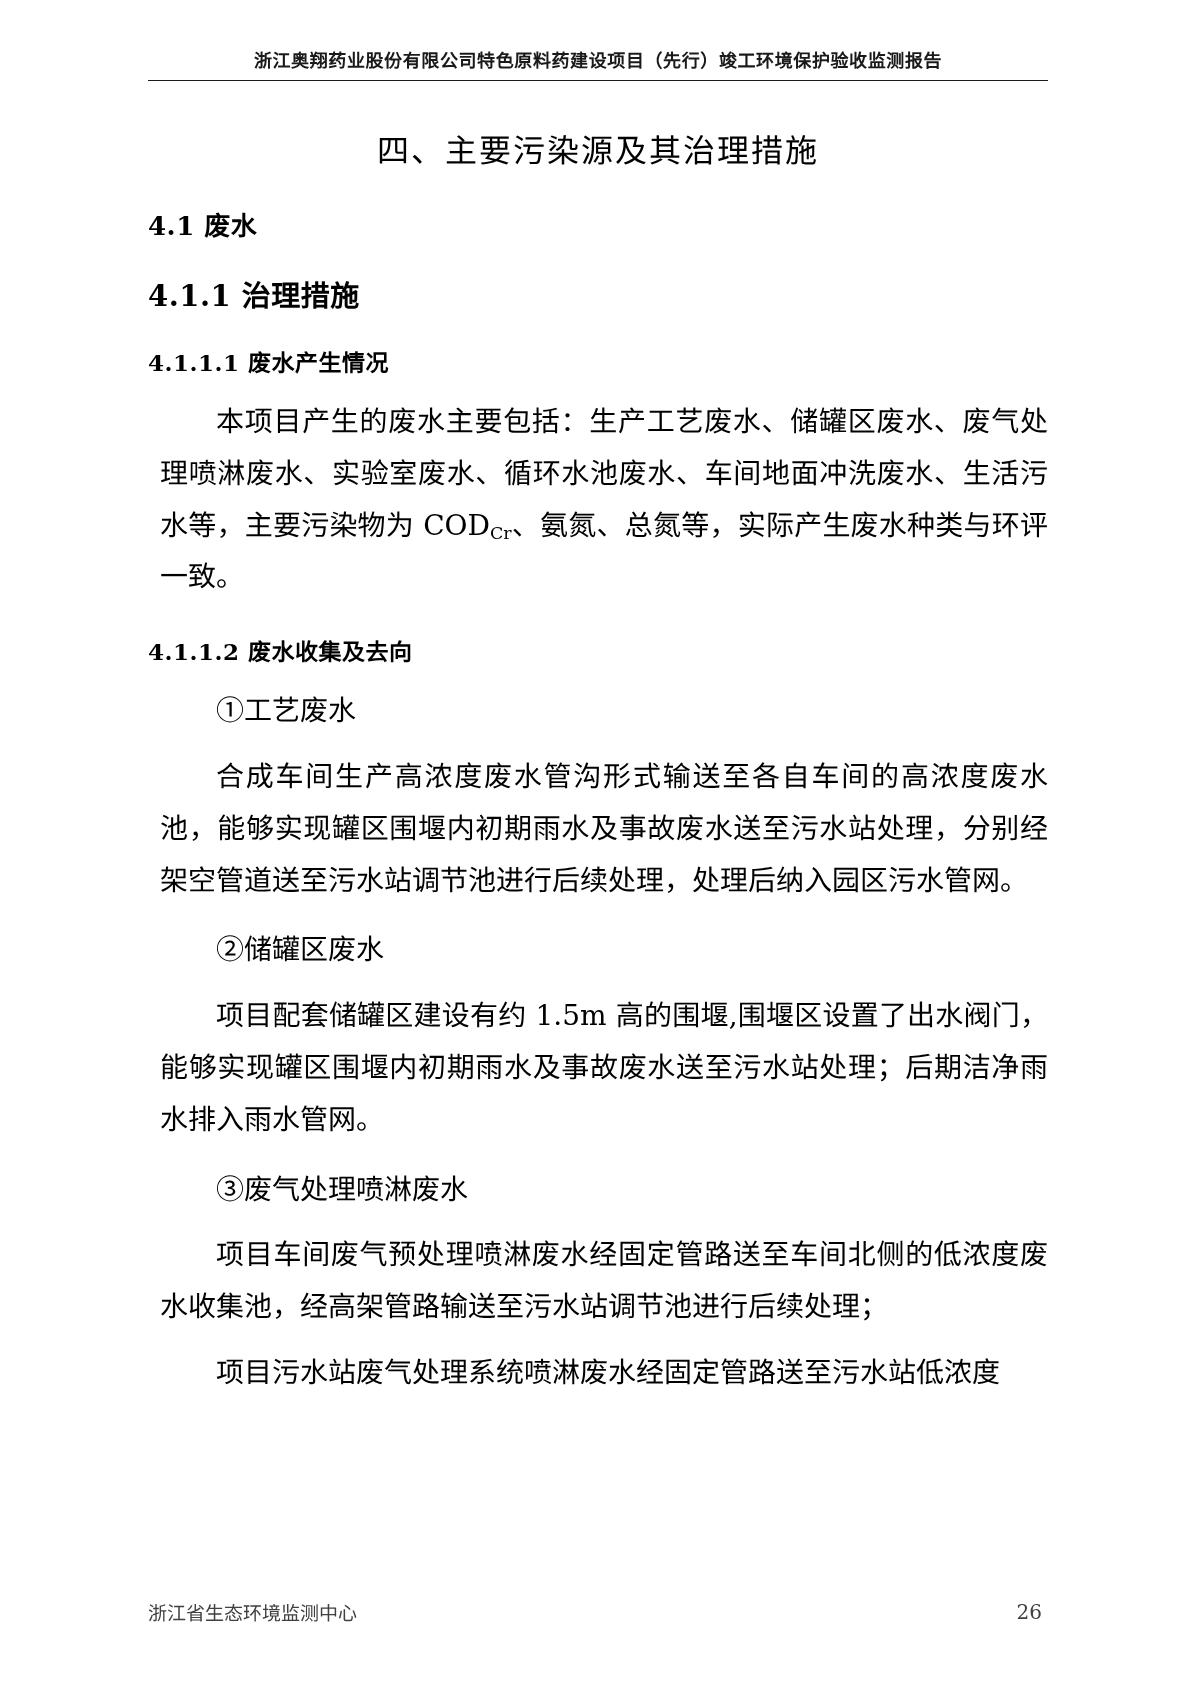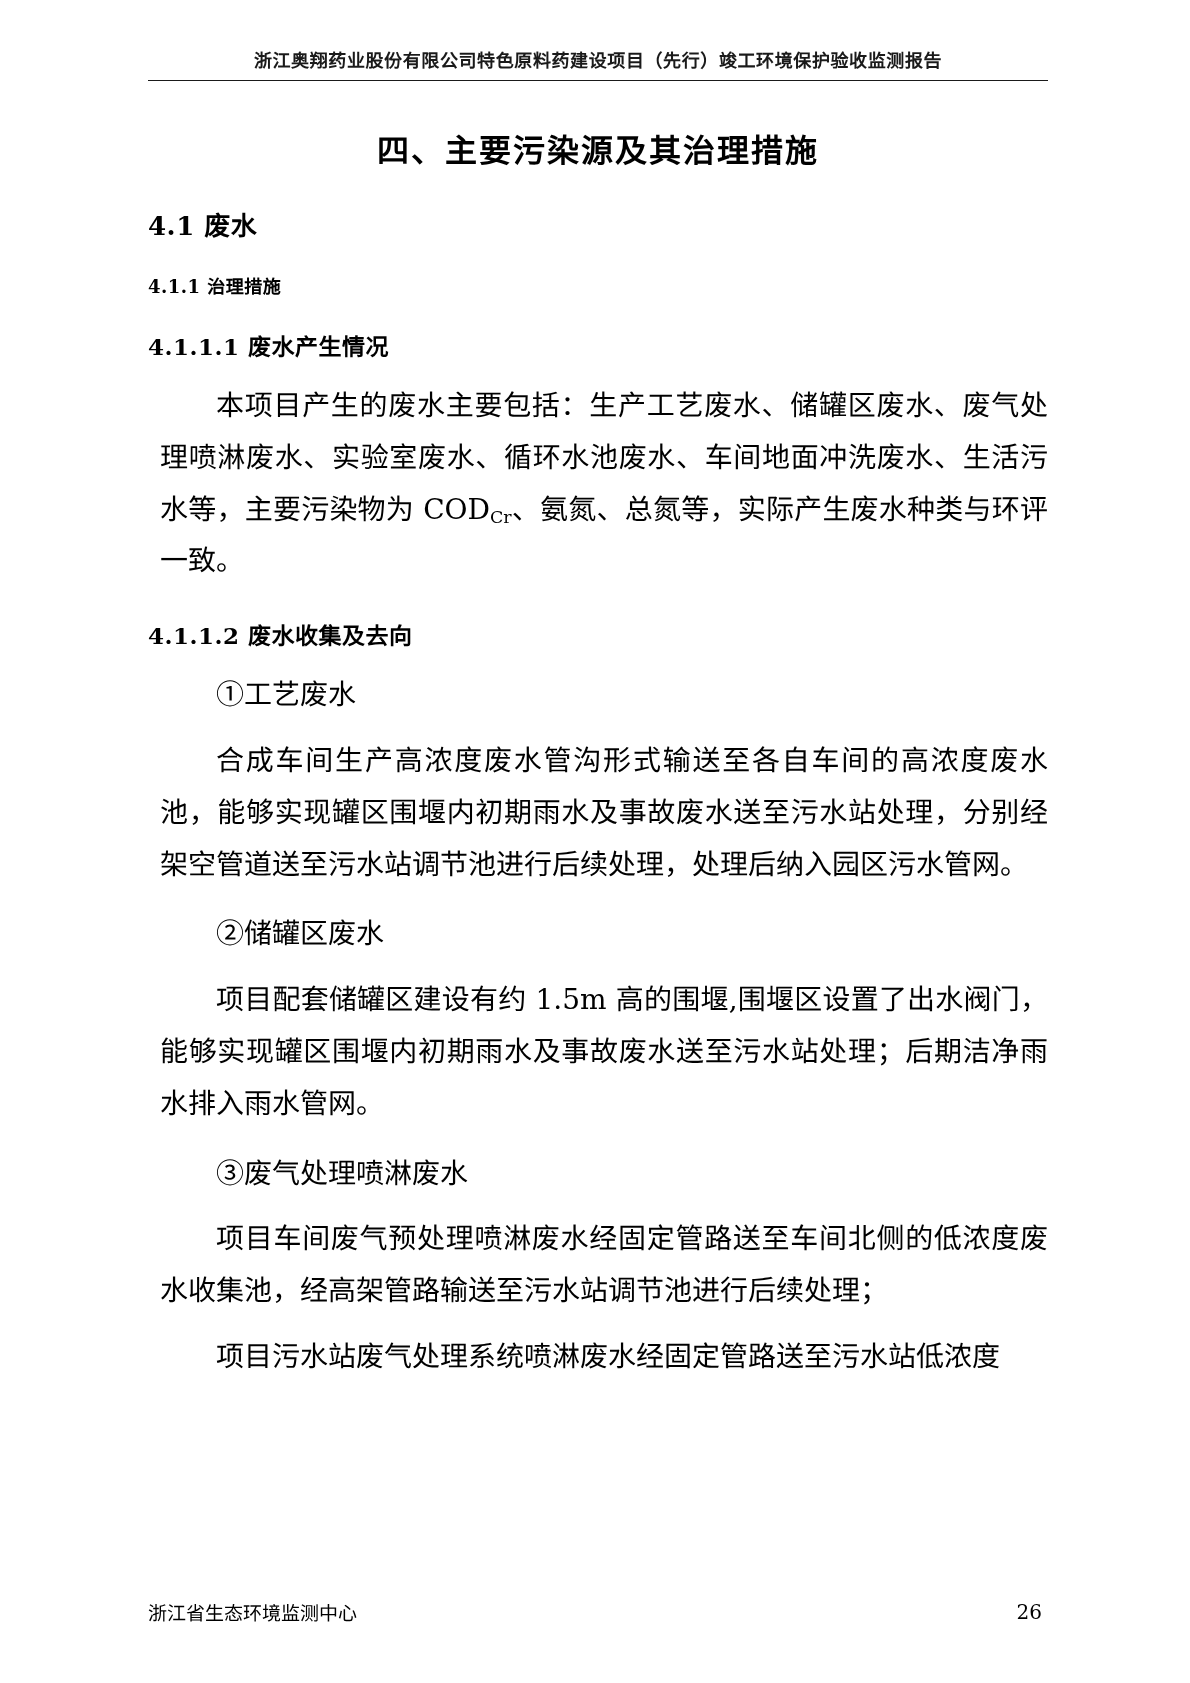--- a/index.html
+++ b/index.html
@@ -38,32 +38,32 @@
     margin-top: 8px;
     border-bottom: 1.5px solid #1a1a1a;
     width: 100%;
   }
 
   
   .chapter-title {
     margin-top: 44px;
     text-align: center;
     font-size: 32px;
-    font-weight: bold;
+    font-weight: normal;
     letter-spacing: 2px;
   }
   h2.sec {
     margin: 34px 0 0 0;
     font-size: 26px;
     font-weight: bold;
     letter-spacing: 0.5px;
   }
   h3.sec {
     margin: 30px 0 0 0;
-    font-size: 18px;
+    font-size: 29px;
     font-weight: bold;
     letter-spacing: 0.5px;
   }
   h4.sec {
     margin: 30px 0 0 0;
     font-size: 23px;
     font-weight: bold;
     letter-spacing: 0.5px;
   }
 
@@ -84,21 +84,21 @@
     vertical-align: -0.22em;
   }
 
   
   .doc-footer {
     position: absolute;
     left: 148px;
     right: 148px;
     bottom: 58px;
     font-size: 19px;
-    color: #000000;
+    color: #404040;
     display: flex;
     align-items: center;
   }
   .footer-org {
     white-space: nowrap;
   }
   .footer-page {
     position: absolute;
     left: 0;
     right: 0;

